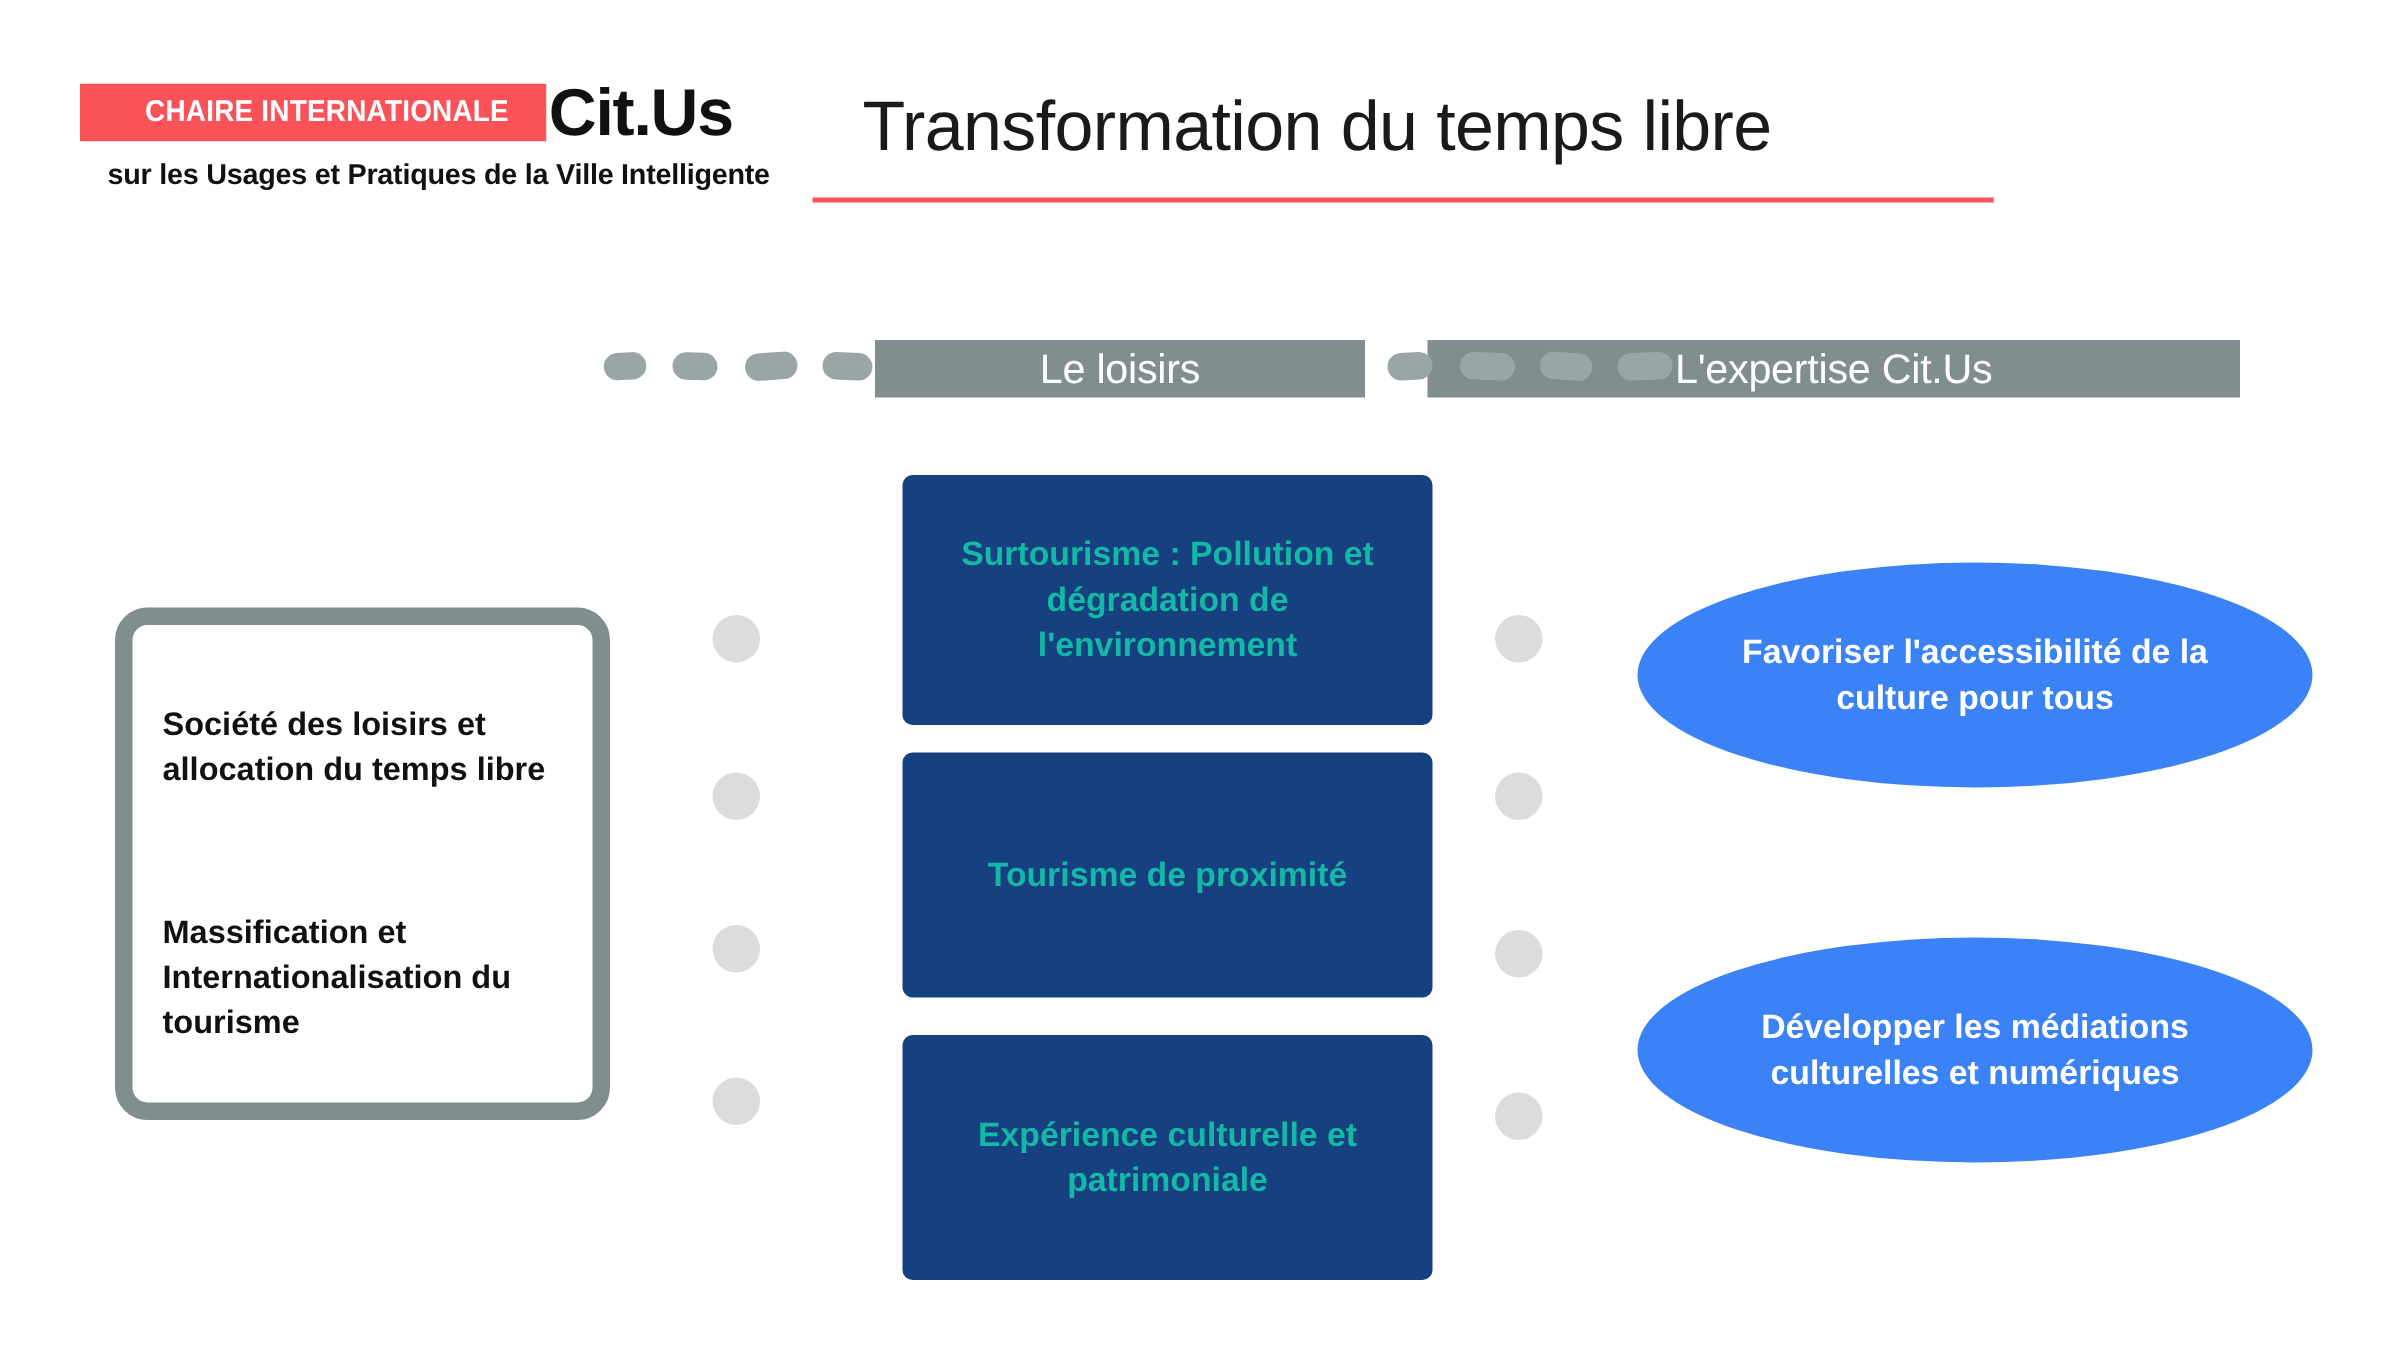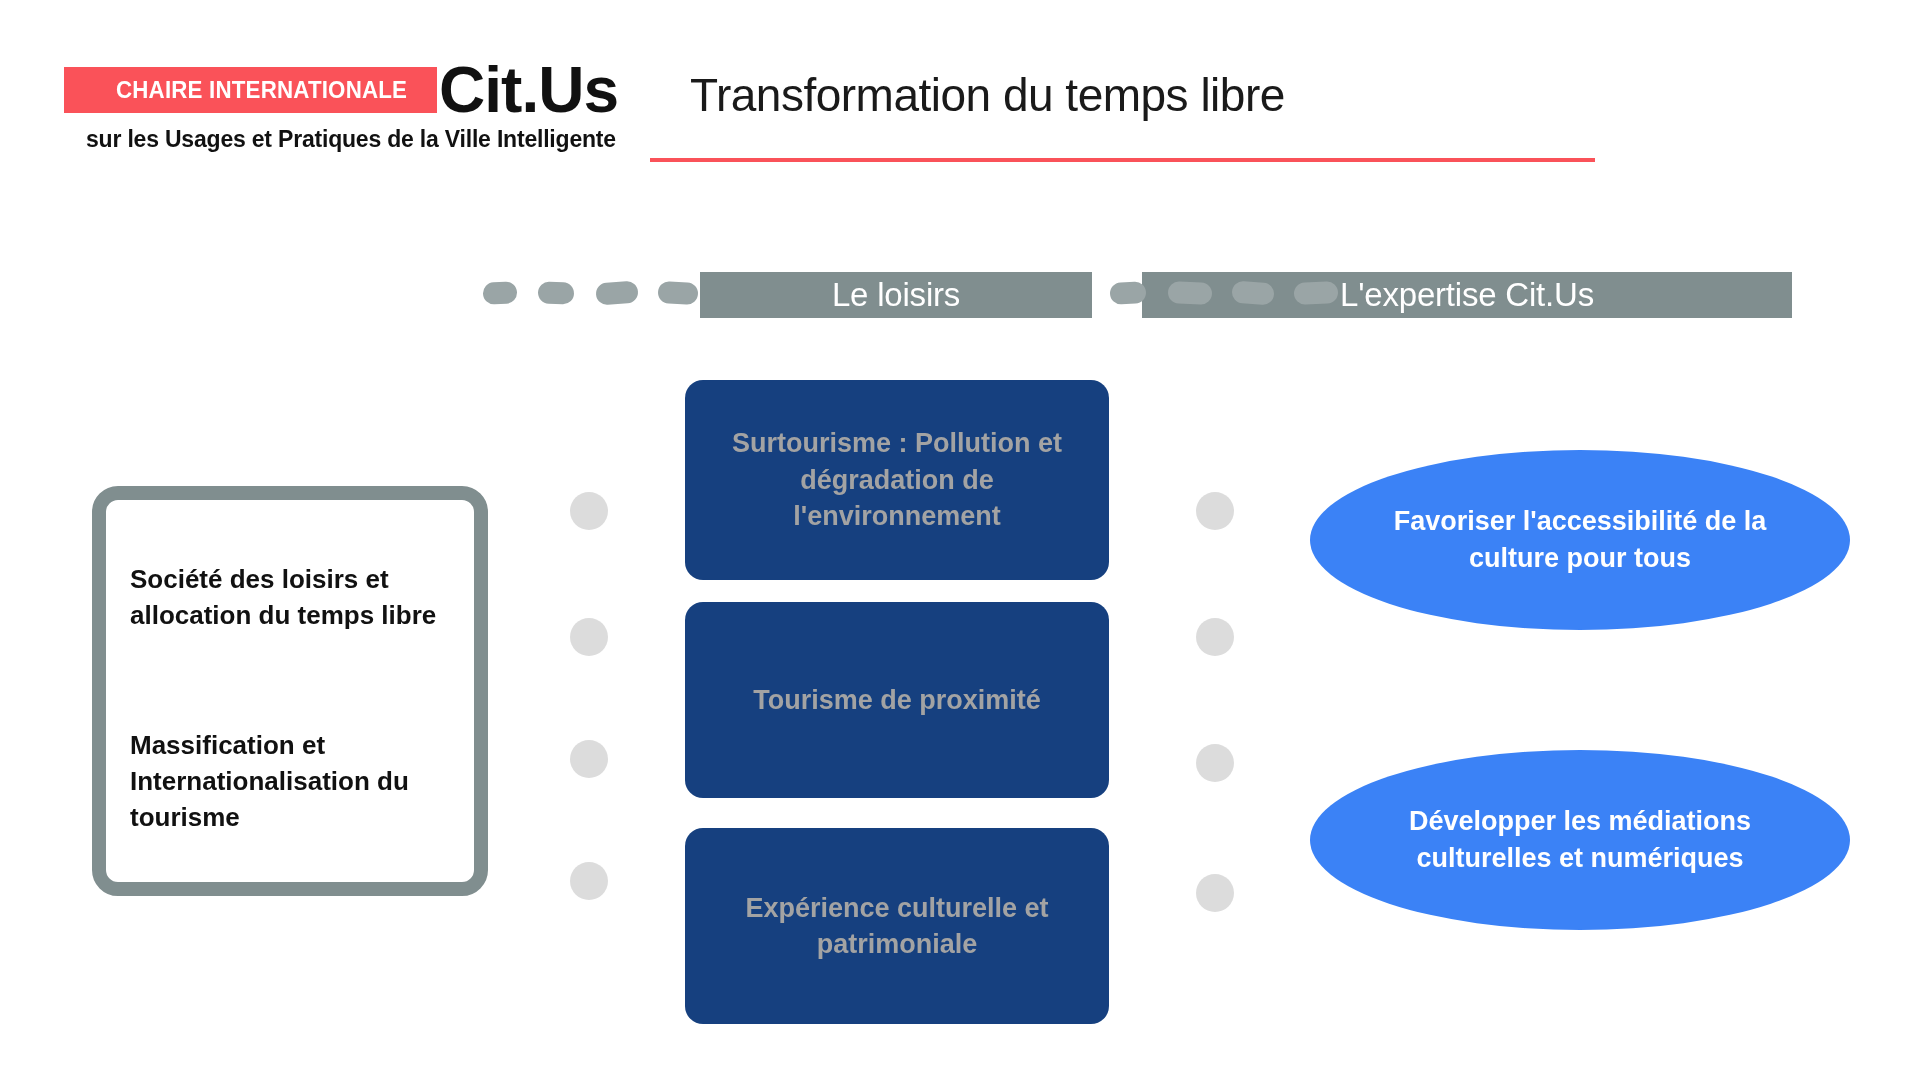--- a/index.html
+++ b/index.html
@@ -50,41 +50,41 @@
     font-size: 24px;
     letter-spacing: 0.2px;
     white-space: nowrap;
     font-family: "Liberation Sans", sans-serif;
     transform: scaleX(0.93);
     transform-origin: left center;
   }
   #logo-citus {
     color: #111111;
     font-weight: bold;
-    font-size: 64px;
+    font-size: 53px;
     line-height: 53px;
     letter-spacing: -1px;
     margin-left: 2px;
     white-space: nowrap;
   }
   #logo-tagline {
     margin-top: 6px;
     color: #111111;
     font-weight: bold;
     font-size: 23px;
     white-space: nowrap;
     letter-spacing: -0.2px;
     padding-left: 22px;
   }
 
   #page-title {
     position: absolute;
     left: 690px;
     top: 68px;
-    font-size: 46px;
+    font-size: 56px;
     color: #1a1a1a;
     font-weight: 400;
     white-space: nowrap;
     letter-spacing: -0.5px;
   }
   #title-underline {
     position: absolute;
     left: 650px;
     top: 158px;
     width: 945px;
@@ -160,25 +160,25 @@
     line-height: 1.38;
     box-sizing: border-box;
     padding: 4px 18px;
   }
   #context-card-0 { top: 516px; height: 164px; }
   #context-card-1 { top: 700px; height: 164px; }
 
   
   .constat-card {
     position: absolute;
-    left: 685px;
+    left: 722px;
     width: 424px;
     background: #16407F;
-    border-radius: 18px;
-    color: #a3a3a3;
+    border-radius: 8px;
+    color: #14b8a6;
     display: flex;
     align-items: center;
     justify-content: center;
     text-align: center;
     font-weight: bold;
     font-size: 27px;
     line-height: 1.35;
     box-sizing: border-box;
     padding: 6px 22px;
   }

